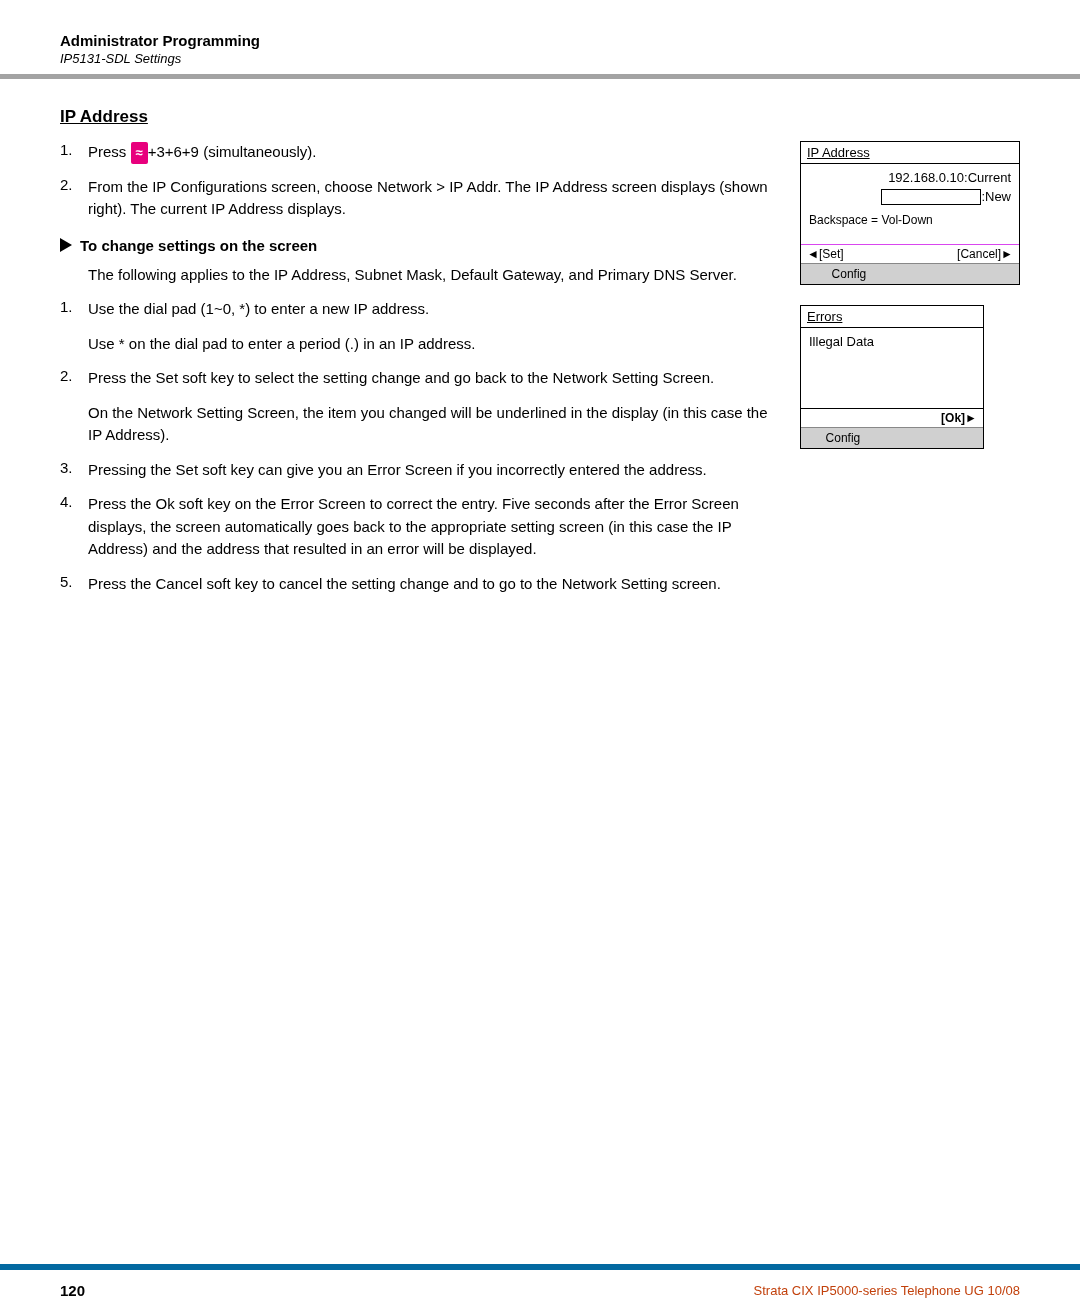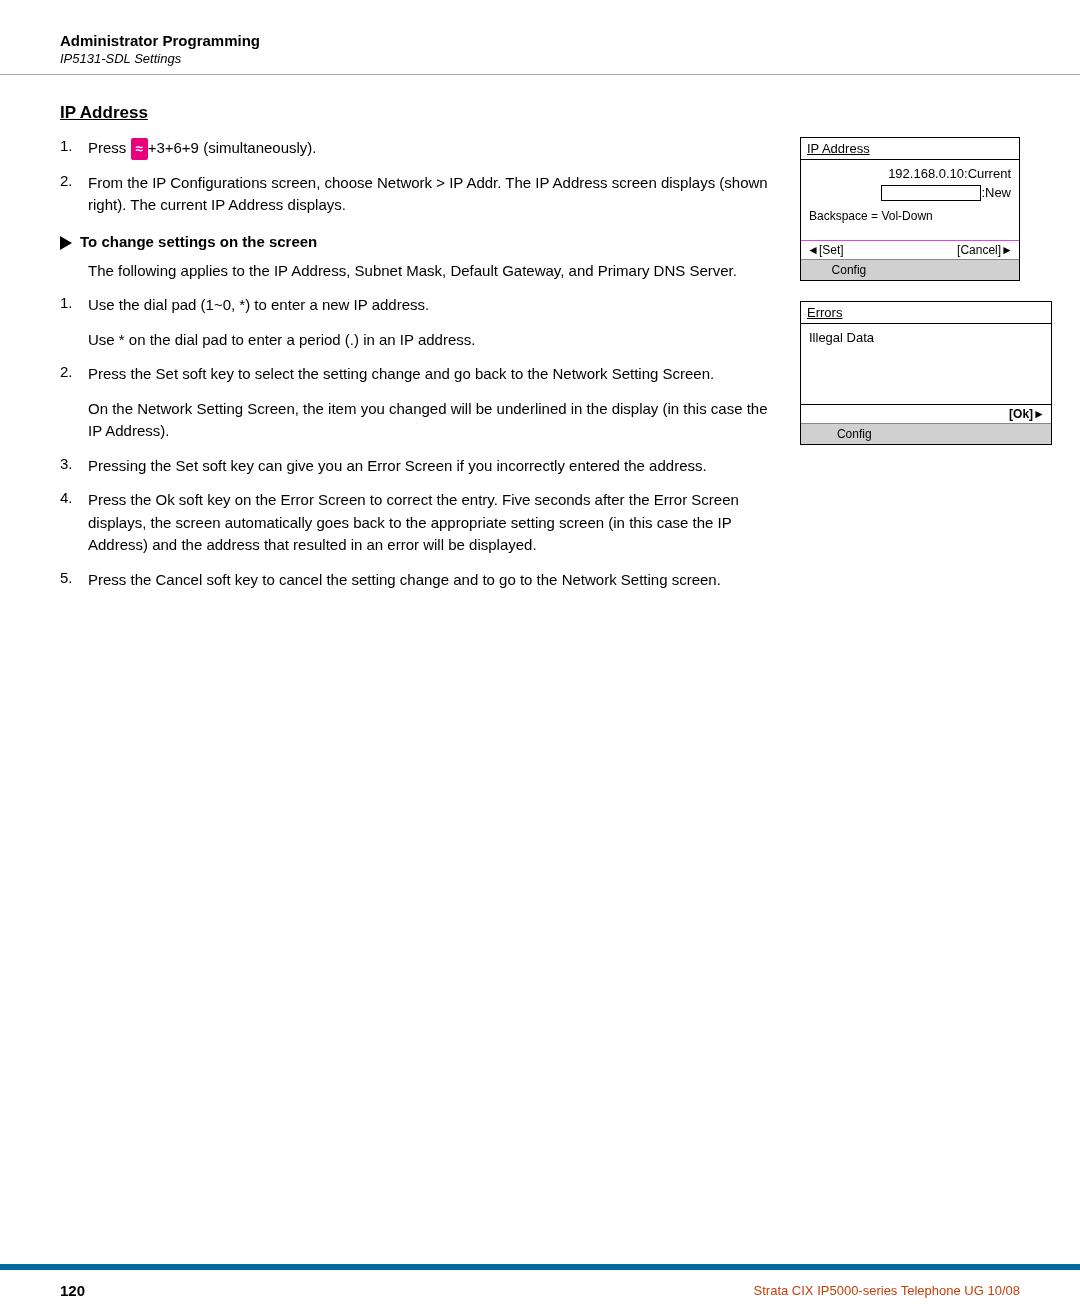--- a/index.html
+++ b/index.html
@@ -16,21 +16,21 @@
     .page-wrapper {
       width: 1080px;
       min-height: 1311px;
       display: flex;
       flex-direction: column;
     }
 
     
     .header-section {
       padding: 32px 60px 8px 60px;
-      border-bottom: 1px solid #a3a3a3;
+      border-bottom: 5px solid #a3a3a3;
       margin-bottom: 0;
     }
 
     .header-title {
       font-weight: bold;
       font-size: 15px;
     }
 
     .header-subtitle {
       font-style: italic;
@@ -92,21 +92,21 @@
       padding: 1px 5px;
       font-size: 13px;
       border-radius: 2px;
       font-weight: bold;
       vertical-align: middle;
     }
 
     
     .arrow-heading {
       display: flex;
-      align-items: flex-end;
+      align-items: center;
       font-weight: bold;
       margin-bottom: 10px;
       margin-top: 4px;
     }
 
     .arrow-icon {
       display: inline-block;
       width: 0;
       height: 0;
       border-top: 7px solid transparent;
@@ -183,21 +183,21 @@
     }
 
     .softkey-label {
       padding: 1px 8px;
       font-size: 12px;
     }
 
     
     .error-screen {
       border: 1px solid #000;
-      width: 252px;
+      width: 184px;
       font-size: 13px;
       background: #fff;
     }
 
     .error-screen-title {
       border-bottom: 1px solid #000;
       padding: 3px 6px;
       font-size: 13px;
       text-decoration: underline;
     }

